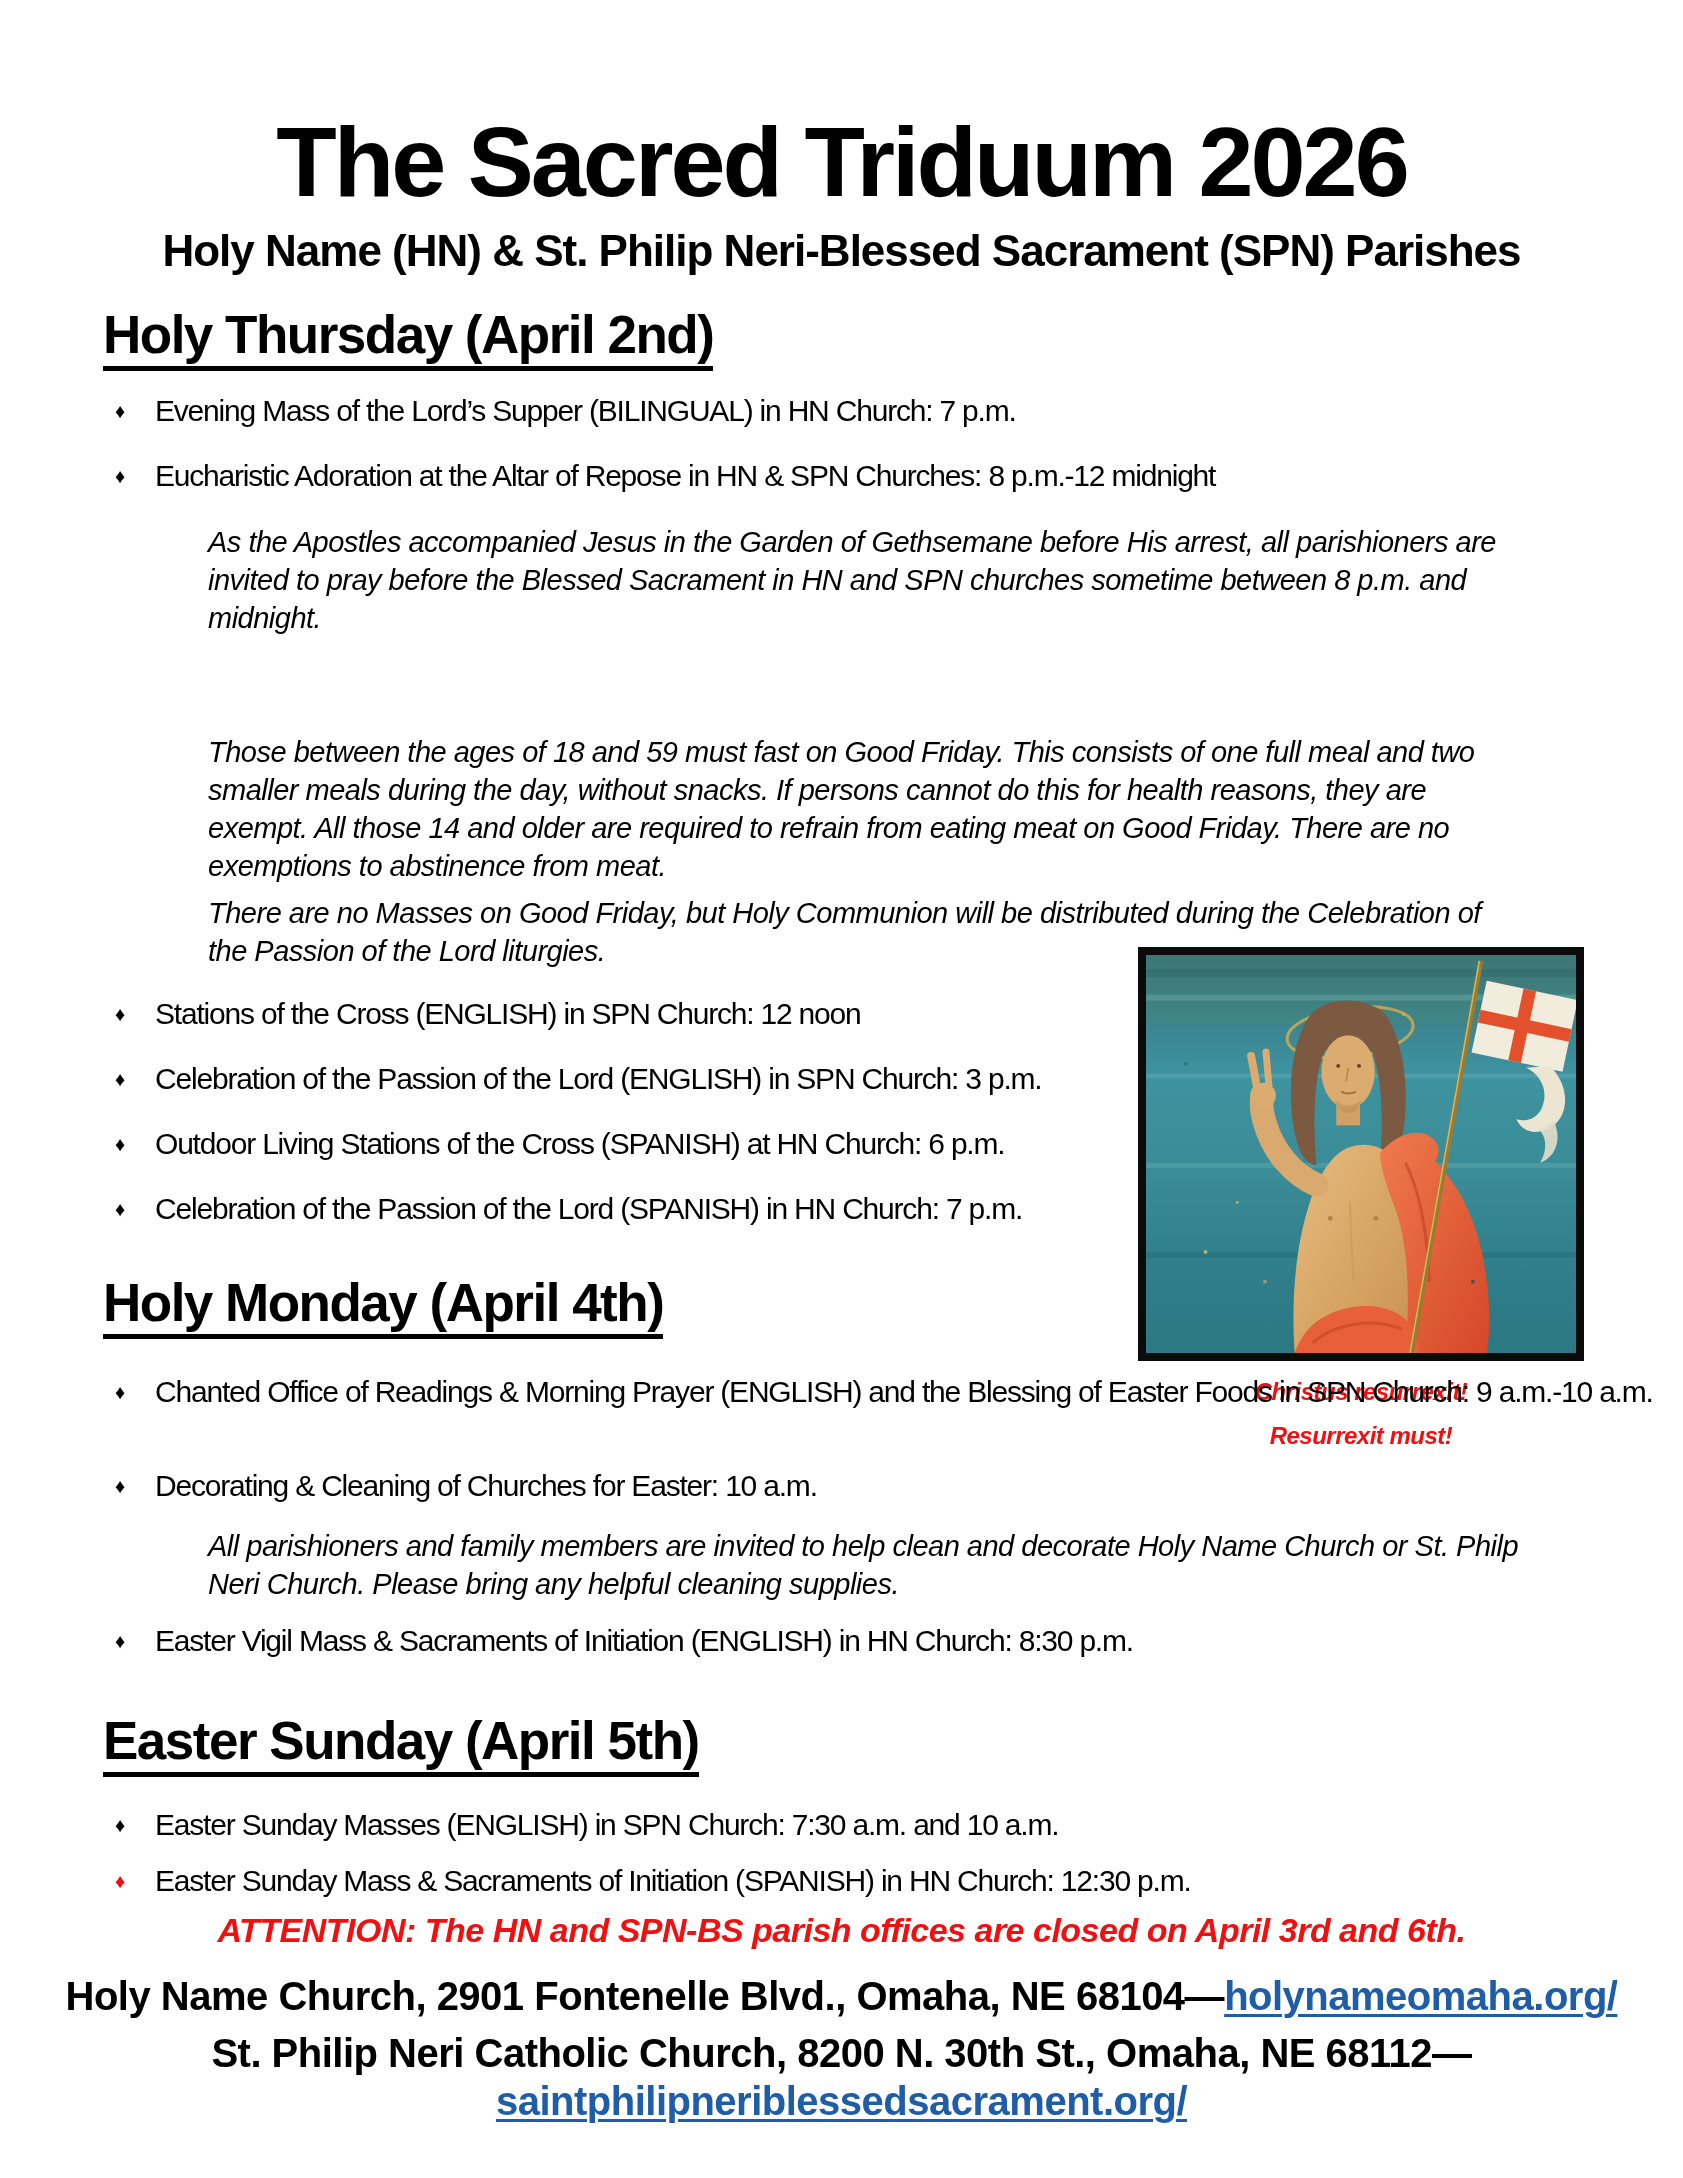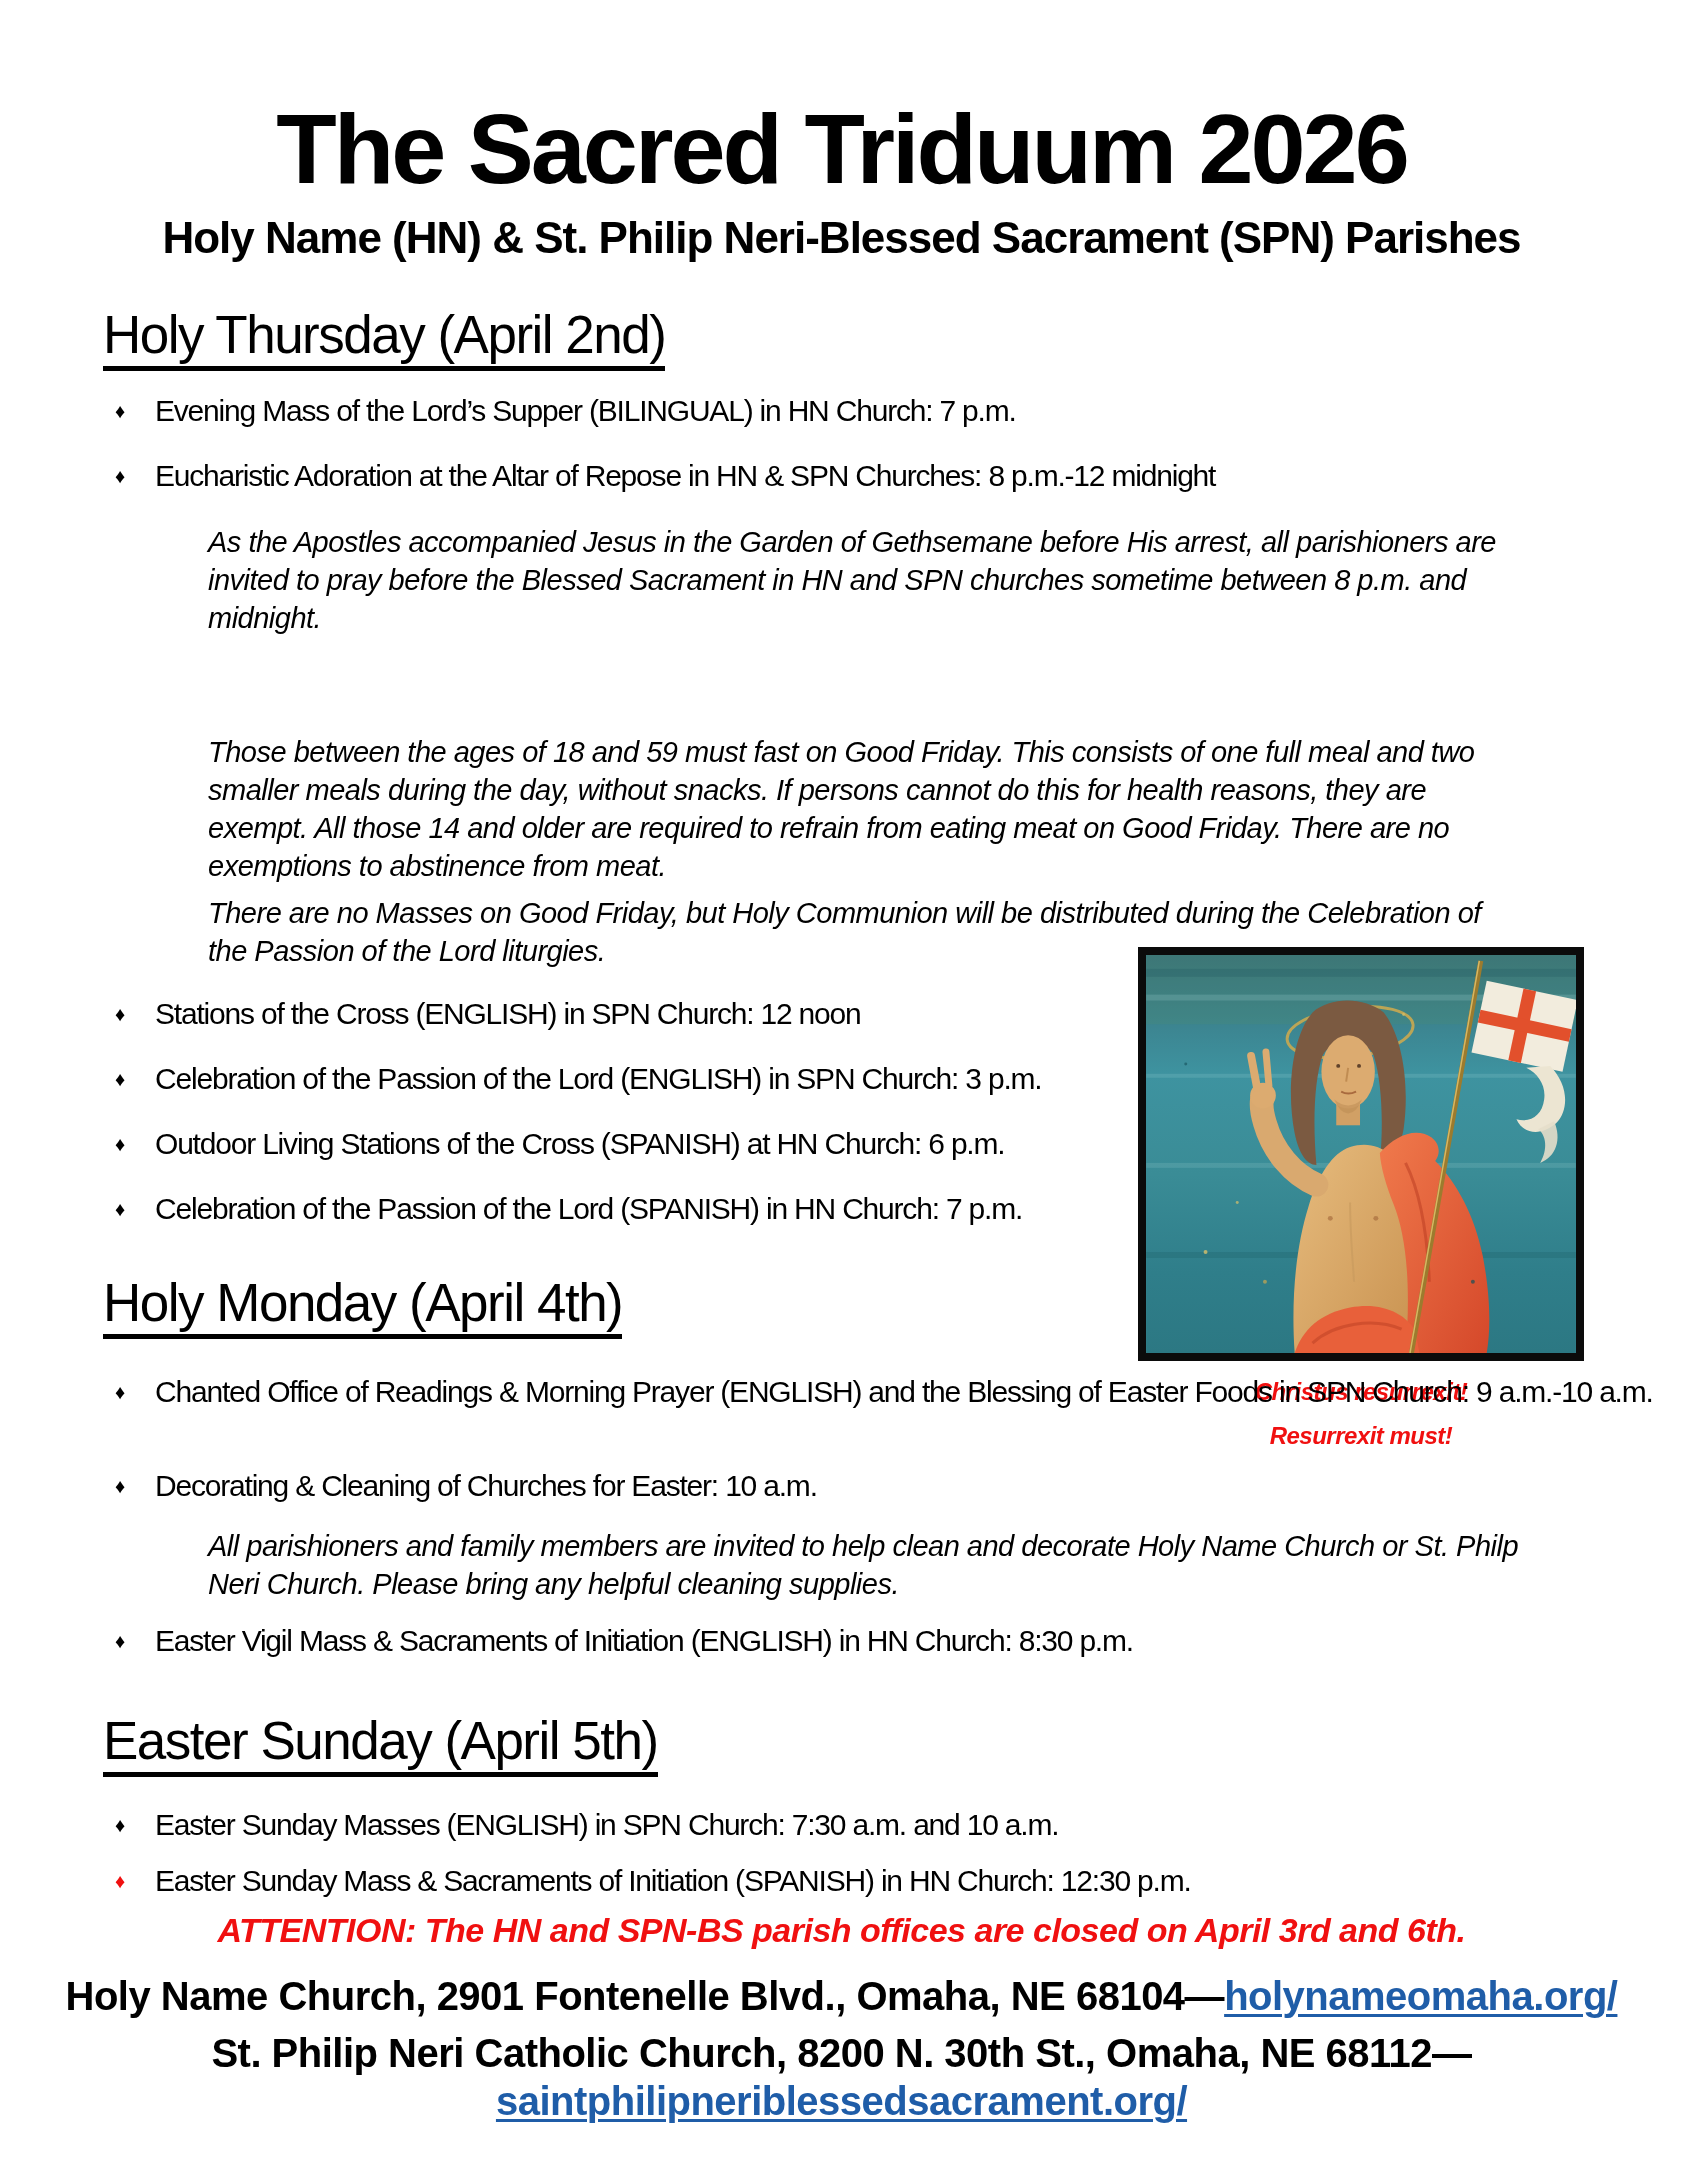--- a/index.html
+++ b/index.html
@@ -10,30 +10,30 @@
     font-family:"Liberation Sans",sans-serif;
     color:#000;
     overflow:hidden;
   }
   .abs{position:absolute;}
 
   
   .header{left:0;top:99px;width:1683px;text-align:center;}
   .doc-title{
     font-size:99px;font-weight:800;letter-spacing:-3px;line-height:1;
-    margin:0;
+    margin:13px;
   }
   .doc-subtitle{
     font-size:44px;font-weight:700;letter-spacing:-1px;line-height:1.1;
     margin:16px 0 0 0;
   }
 
   
   .sec-heading{
-    font-size:53px;font-weight:400;letter-spacing:-1.5px;line-height:1.05;
+    font-size:53px;font-weight:700;letter-spacing:-1.5px;line-height:1.05;
     display:inline-block;border-bottom:5px solid #000;padding-bottom:3px;
     margin:0;white-space:nowrap;
   }
 
   
   ul.schedule{list-style:none;margin:0;padding:0;}
   ul.schedule li{
     display:flex;align-items:flex-start;
     margin:0 0 23px 0;
     font-size:30px;line-height:42px;letter-spacing:-1.2px;

